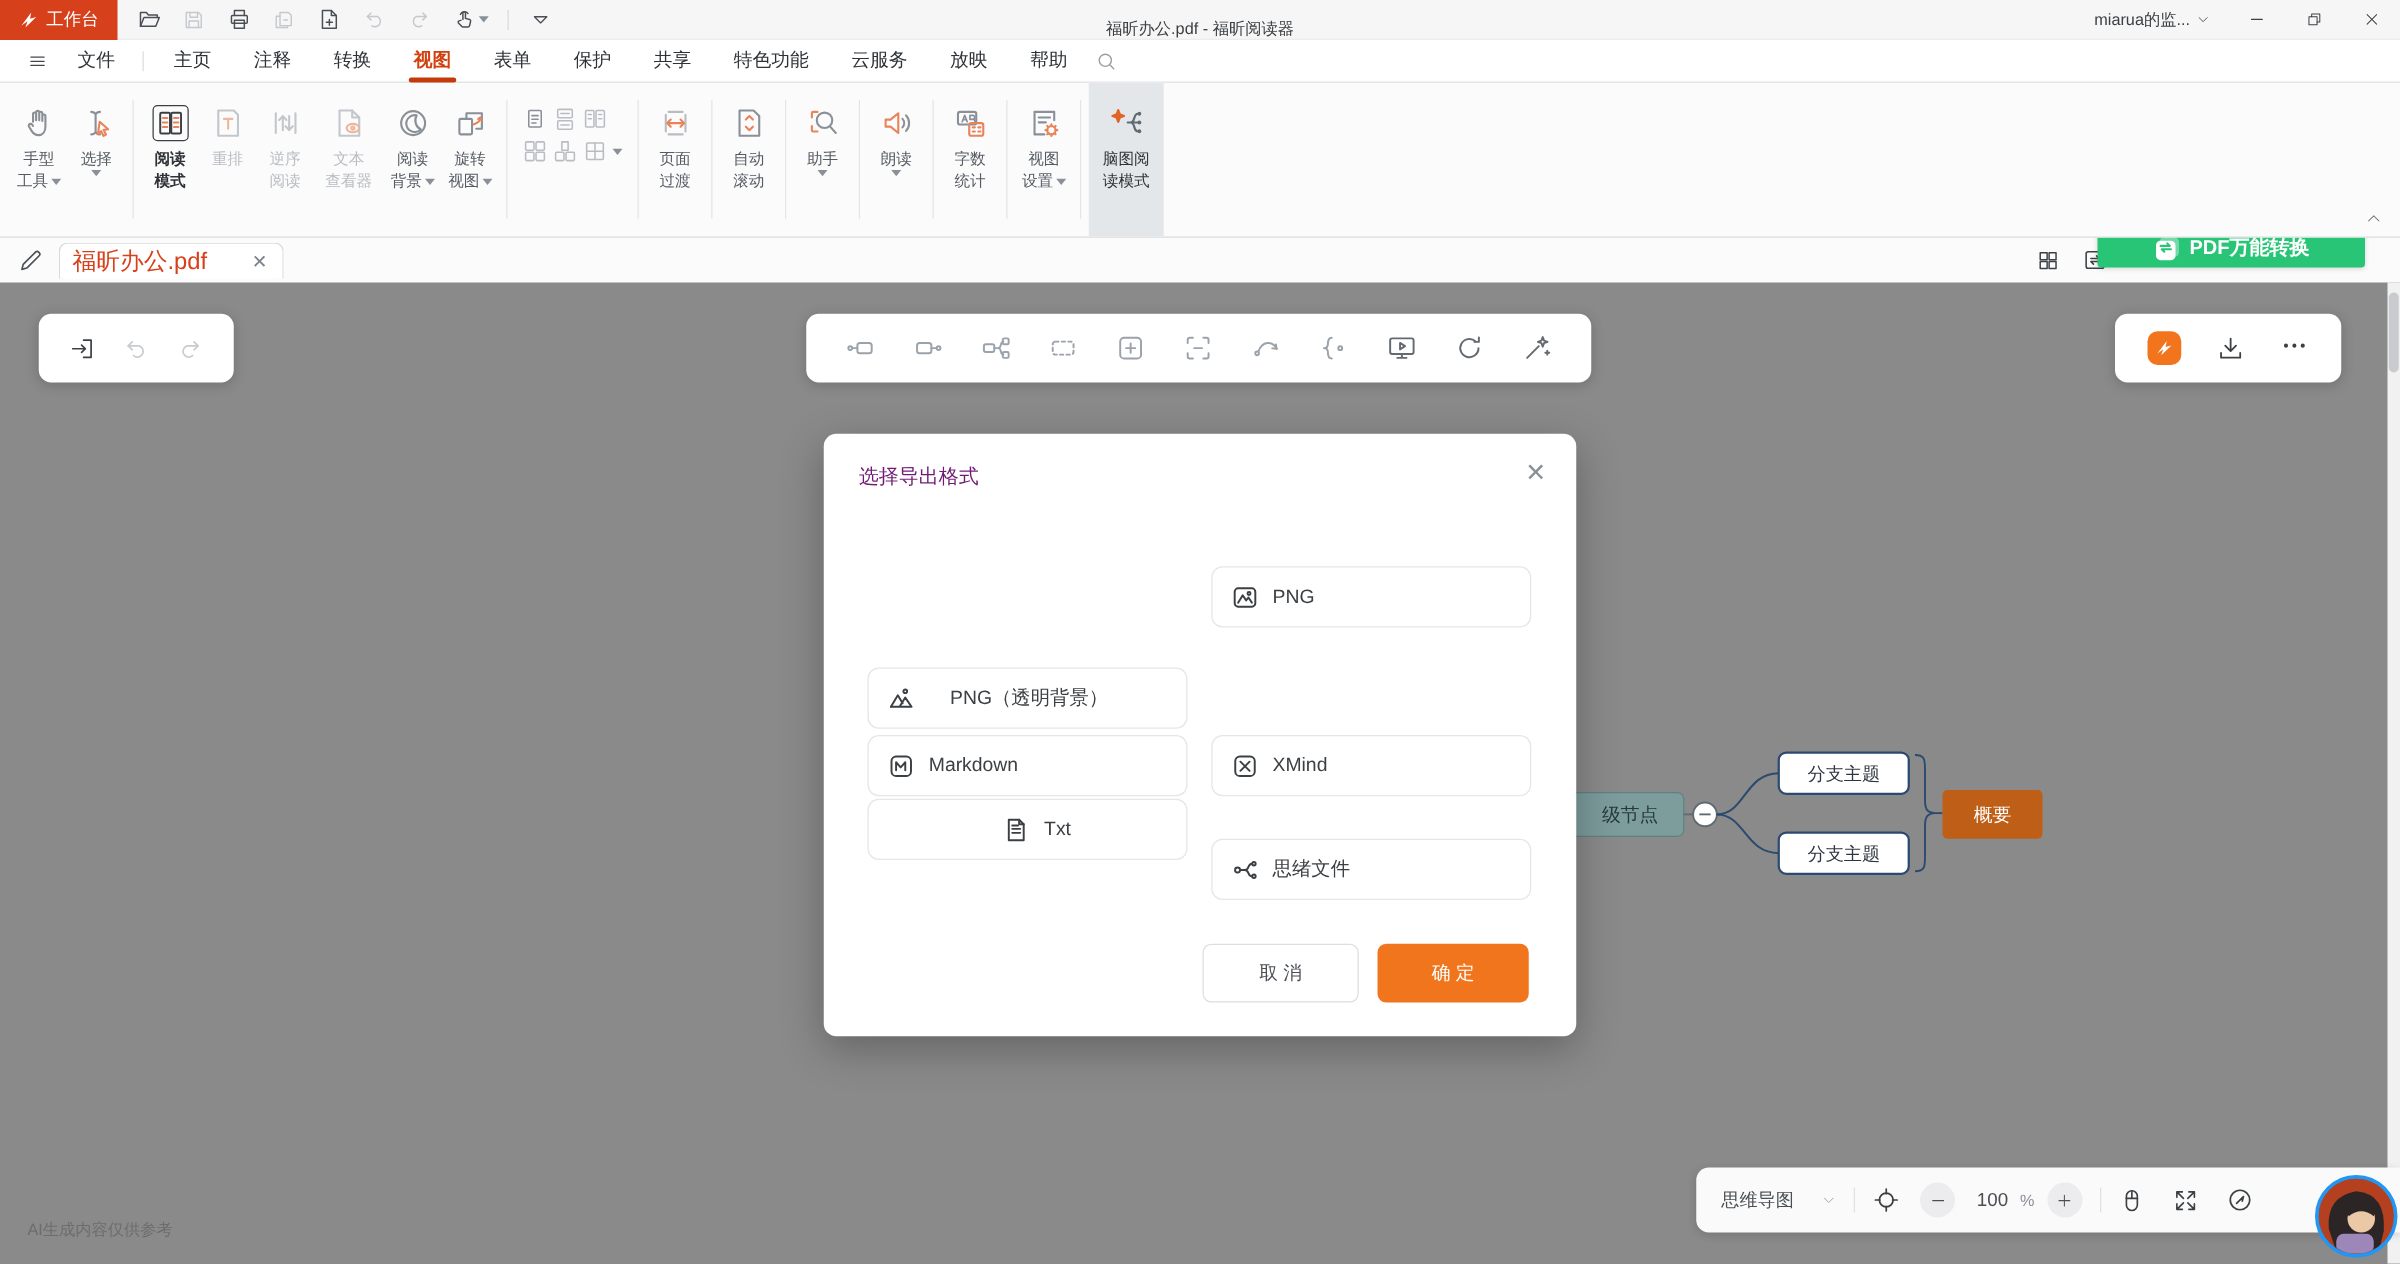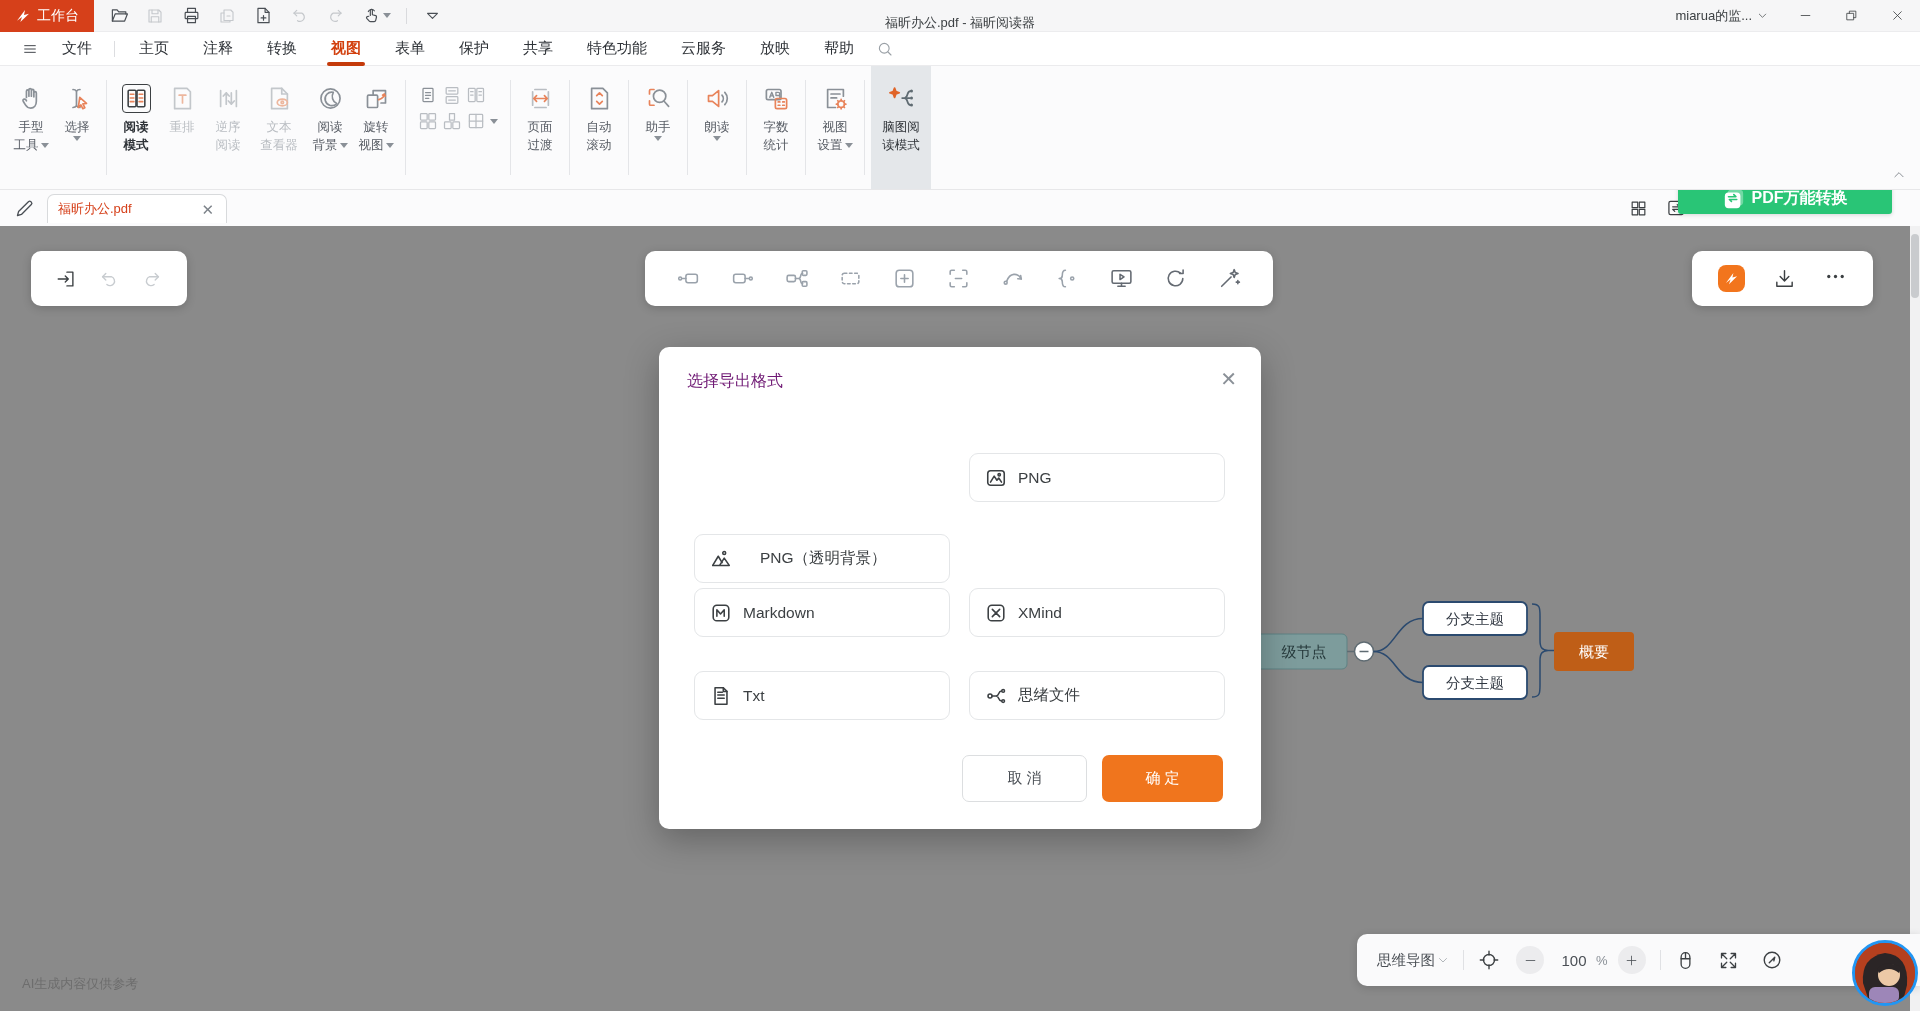--- a/index.html
+++ b/index.html
@@ -39,21 +39,21 @@
   .rsep { width:1px; background:#e4e5e8; margin:14px 6px; }
   .drop-arrow { width:0; height:0; border-left:4px solid transparent; border-right:4px solid transparent; border-top:5px solid #8a9097; display:inline-block; }
   .icon-activebox { border:1.5px solid #3c4043; border-radius:4px; padding:1px; }
   .layout-group { display:grid; grid-template-columns:24px 24px 24px 12px; grid-template-rows:26px 26px; align-items:center; justify-items:center; padding-top:16px; margin:0 4px; color:#b9bdc2; }
   .ribbon-collapse { position:absolute; right:14px; top:168px; color:#7a8087; z-index:39; }
 
   
   .tabbar { position:absolute; left:0; top:190px; width:1920px; height:36px; background:#fbfbfc; z-index:37; display:flex; align-items:center; }
   .tab-pencil { margin-left:14px; color:#4a4f55; }
   .doc-tab { position:absolute; left:47px; top:4px; width:180px; height:29px; background:#fff; border:1px solid #d8dadc; border-bottom:none; border-radius:7px 7px 0 0; display:flex; align-items:center; padding:0 10px; }
-  .doc-tab .tname { color:#d6401a; font-size:13px; flex:1; }
+  .doc-tab .tname { color:#d6401a; font-size:19px; flex:1; }
   .doc-tab .tclose { color:#7d838a; font-size:15px; line-height:1; padding:2px; }
   .tabbar-right { position:absolute; right:0; top:0; height:36px; display:flex; align-items:center; }
   .tb-icon { color:#3c4043; margin-right:18px; }
   .convert-btn { position:absolute; right:28px; top:-7px; width:214px; height:31px; background:#29c576; border-radius:3px; color:#fff; display:flex; align-items:center; justify-content:center; gap:7px; font-size:16px; font-weight:bold; box-shadow:0 1px 4px rgba(0,0,0,.15); }
 
   
   .canvas { position:absolute; left:0; top:226px; width:1920px; height:785px; background:#8a8a8a; }
   .float-panel { position:absolute; background:#fff; border-radius:10px; box-shadow:0 2px 10px rgba(0,0,0,.18); display:flex; align-items:center; }
   .panel-left { left:31px; top:25px; width:156px; height:55px; justify-content:space-around; padding:0 14px; }
   .panel-center { left:645px; top:25px; width:628px; height:55px; justify-content:space-around; padding:0 16px; }
@@ -63,21 +63,21 @@
   .brand-badge { width:27px; height:27px; border-radius:8px; background:#f2751d; display:flex; align-items:center; justify-content:center; color:#fff; }
   .scroll-strip { position:absolute; right:0; top:0; width:10px; height:785px; background:#f1f1f2; }
   .scroll-thumb { position:absolute; right:1px; top:8px; width:8px; height:64px; border-radius:4px; background:#c9cbce; }
   .ai-note { position:absolute; left:22px; bottom:18px; font-size:13px; color:#6d6d6d; }
 
   
   .mindmap { position:absolute; left:1210px; top:354px; z-index:5; }
 
   
   .statusbar { position:absolute; left:1357px; top:708px; width:563px; height:52px; background:#fafafb; border-radius:10px 0 0 10px; box-shadow:0 2px 8px rgba(0,0,0,.15); display:flex; align-items:center; z-index:8; }
-  .sb-item { display:flex; align-items:center; gap:2px; color:#4a4f55; font-size:14.5px; }
+  .sb-item { display:flex; align-items:center; gap:22px; color:#4a4f55; font-size:14.5px; }
   .sb-sep { width:1px; height:20px; background:#e0e1e4; margin:0 14px; }
   .round-btn { width:28px; height:28px; border-radius:50%; background:#ececee; color:#4a4f55; display:flex; align-items:center; justify-content:center; font-size:16px; }
   .zoom-val { width:44px; text-align:center; color:#4a4f55; font-size:15px; }
   .pct { color:#8a9097; font-size:13px; }
   .avatar { position:absolute; left:1852px; top:714px; width:66px; height:66px; border-radius:50%; border:3px solid #2196f3; overflow:hidden; z-index:9; background:#b5401f; }
 
   
   .dialog { position:absolute; left:659px; top:347px; width:602px; height:482px; background:#fff; border-radius:10px; box-shadow:0 10px 34px rgba(0,0,0,.28); z-index:30; }
   .dlg-title { position:absolute; left:28px; top:24px; font-size:16px; font-weight:400; color:#701a75; }
   .dlg-close { position:absolute; right:24px; top:22px; color:#8a9097; font-size:20px; line-height:1; cursor:pointer; }
@@ -800,21 +800,21 @@
   </div>
   <div class="opt" style="left:310px; top:241px;">
     <span class="oic">
         <svg class="lic" width="22" height="22" viewBox="0 0 24 24" style="stroke-width:1.7">
           <rect x="3.5" y="3.5" width="17" height="17" rx="4"></rect>
           <path d="M8 8 l8 8 M16 8 l-8 8"></path>
         </svg>
       </span>
     <span>XMind</span>
   </div>
-  <div class="opt" style="left:35px; top:324px;">
+  <div class="opt" style="left:35px; top:292px;justify-content:center;">
     <span class="oic">
         <svg class="lic" width="22" height="22" viewBox="0 0 24 24" style="stroke-width:1.7">
           <path d="M14.5 3 H5.5 v18 h13 V7 Z"></path>
           <path d="M14.5 3 v4 h4"></path>
           <path d="M8.5 8 h5 M8.5 11 h7 M8.5 14.5 h7"></path>
         </svg>
       </span>
     <span>Txt</span>
   </div>
   <div class="opt" style="left:310px; top:324px;">

